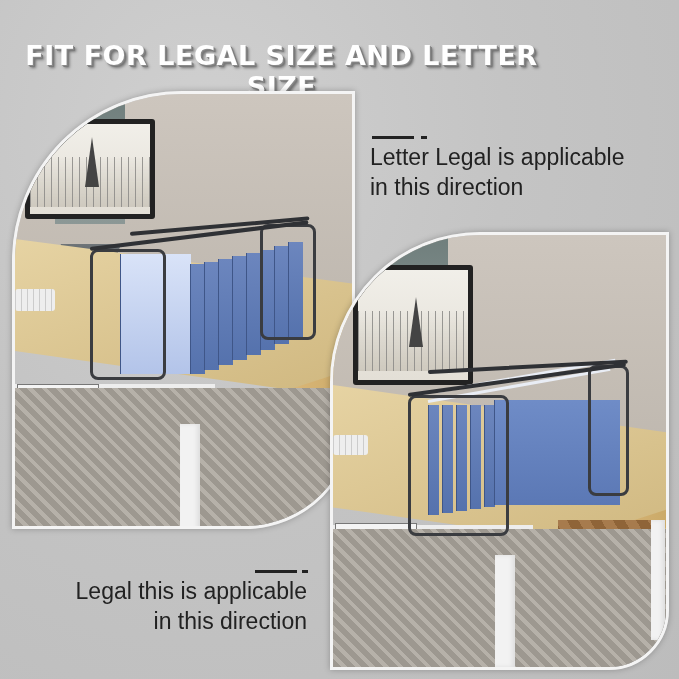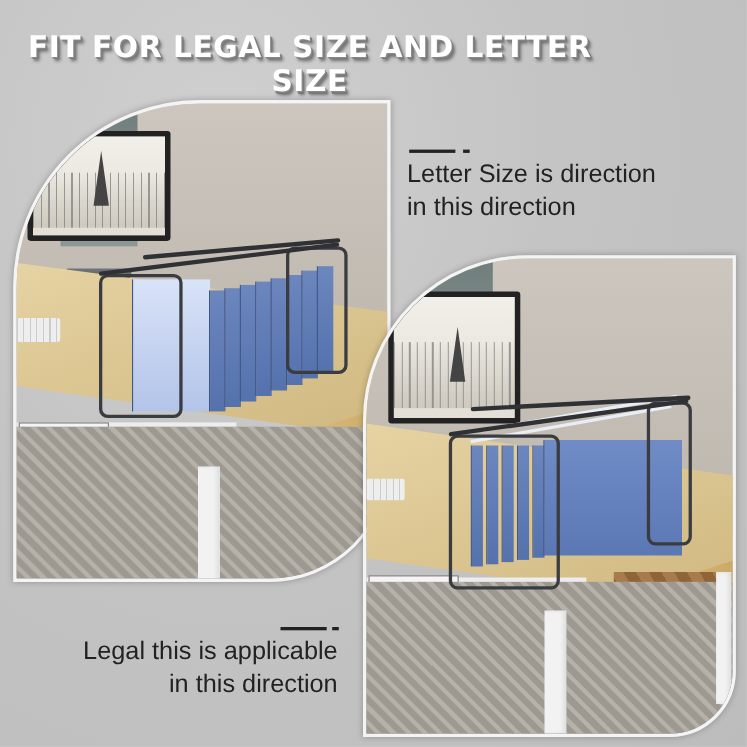--- a/index.html
+++ b/index.html
@@ -1,19 +1,19 @@
 <!DOCTYPE html>
 <html><head>
 <meta charset="utf-8">
 <style>
   html,body{margin:0;padding:0;}
   body{width:679px;height:679px;overflow:hidden;position:relative;
     background:radial-gradient(ellipse at 30% 20%,#d0d0d0 0%,#c4c4c4 45%,#bcbcbc 100%);
     font-family:"Liberation Sans",sans-serif;}
-  .headline{position:absolute;left:0;top:28px;width:563px;text-align:center;
+  .headline{position:absolute;left:0;top:40px;width:563px;text-align:center;
     font-family:"DejaVu Sans",sans-serif;font-weight:bold;font-size:27px;letter-spacing:0.5px;color:#fff;
     text-shadow:1px 1px 0 #8a8a8a,2px 2px 0 #7a7a7a,3px 3px 3px rgba(0,0,0,0.45);}
   .caption{position:absolute;color:#222;font-size:23px;line-height:30px;font-family:"Liberation Sans",sans-serif;}
   .caption .dash{display:block;position:relative;height:8px;}
   .caption .dash i{position:absolute;top:2px;height:3px;background:#222;}
   .cap-letter{left:370px;top:134px;text-align:left;}
   .cap-legal{left:36px;top:568px;text-align:right;width:271px;}
 
   .panel{position:absolute;overflow:hidden;border:3px solid #f4f4f4;box-shadow:0 0 6px rgba(0,0,0,0.25);}
   .panel-a{left:12px;top:91px;width:337px;height:432px;border-radius:170px 0 0 0;border-bottom-right-radius:110px;}
@@ -92,21 +92,21 @@
       <div class="bar" style="left:40px;top:8px;width:180px;transform:rotate(-5deg);transform-origin:left;"></div>
     </div>
   </div>
 </div>
 
 <div class="caption cap-letter">
   <span class="dash">
       <i style="left:2px;width:42px;"></i>
       <i style="left:51px;width:6px;"></i>
     </span>
-  <div>Letter Size is direction</div>
+  <div>Letter Legal is applicable</div>
   <div>in this direction</div>
 </div>
 
 <div class="panel panel-b">
   <div class="scene">
     <div class="wall"></div>
     <div class="window" style="left:45px;width:70px;"></div>
     <div class="monitor" style="left:20px;top:30px;width:110px;height:110px;">
       <div class="screen">
           <div class="sketch"></div>

